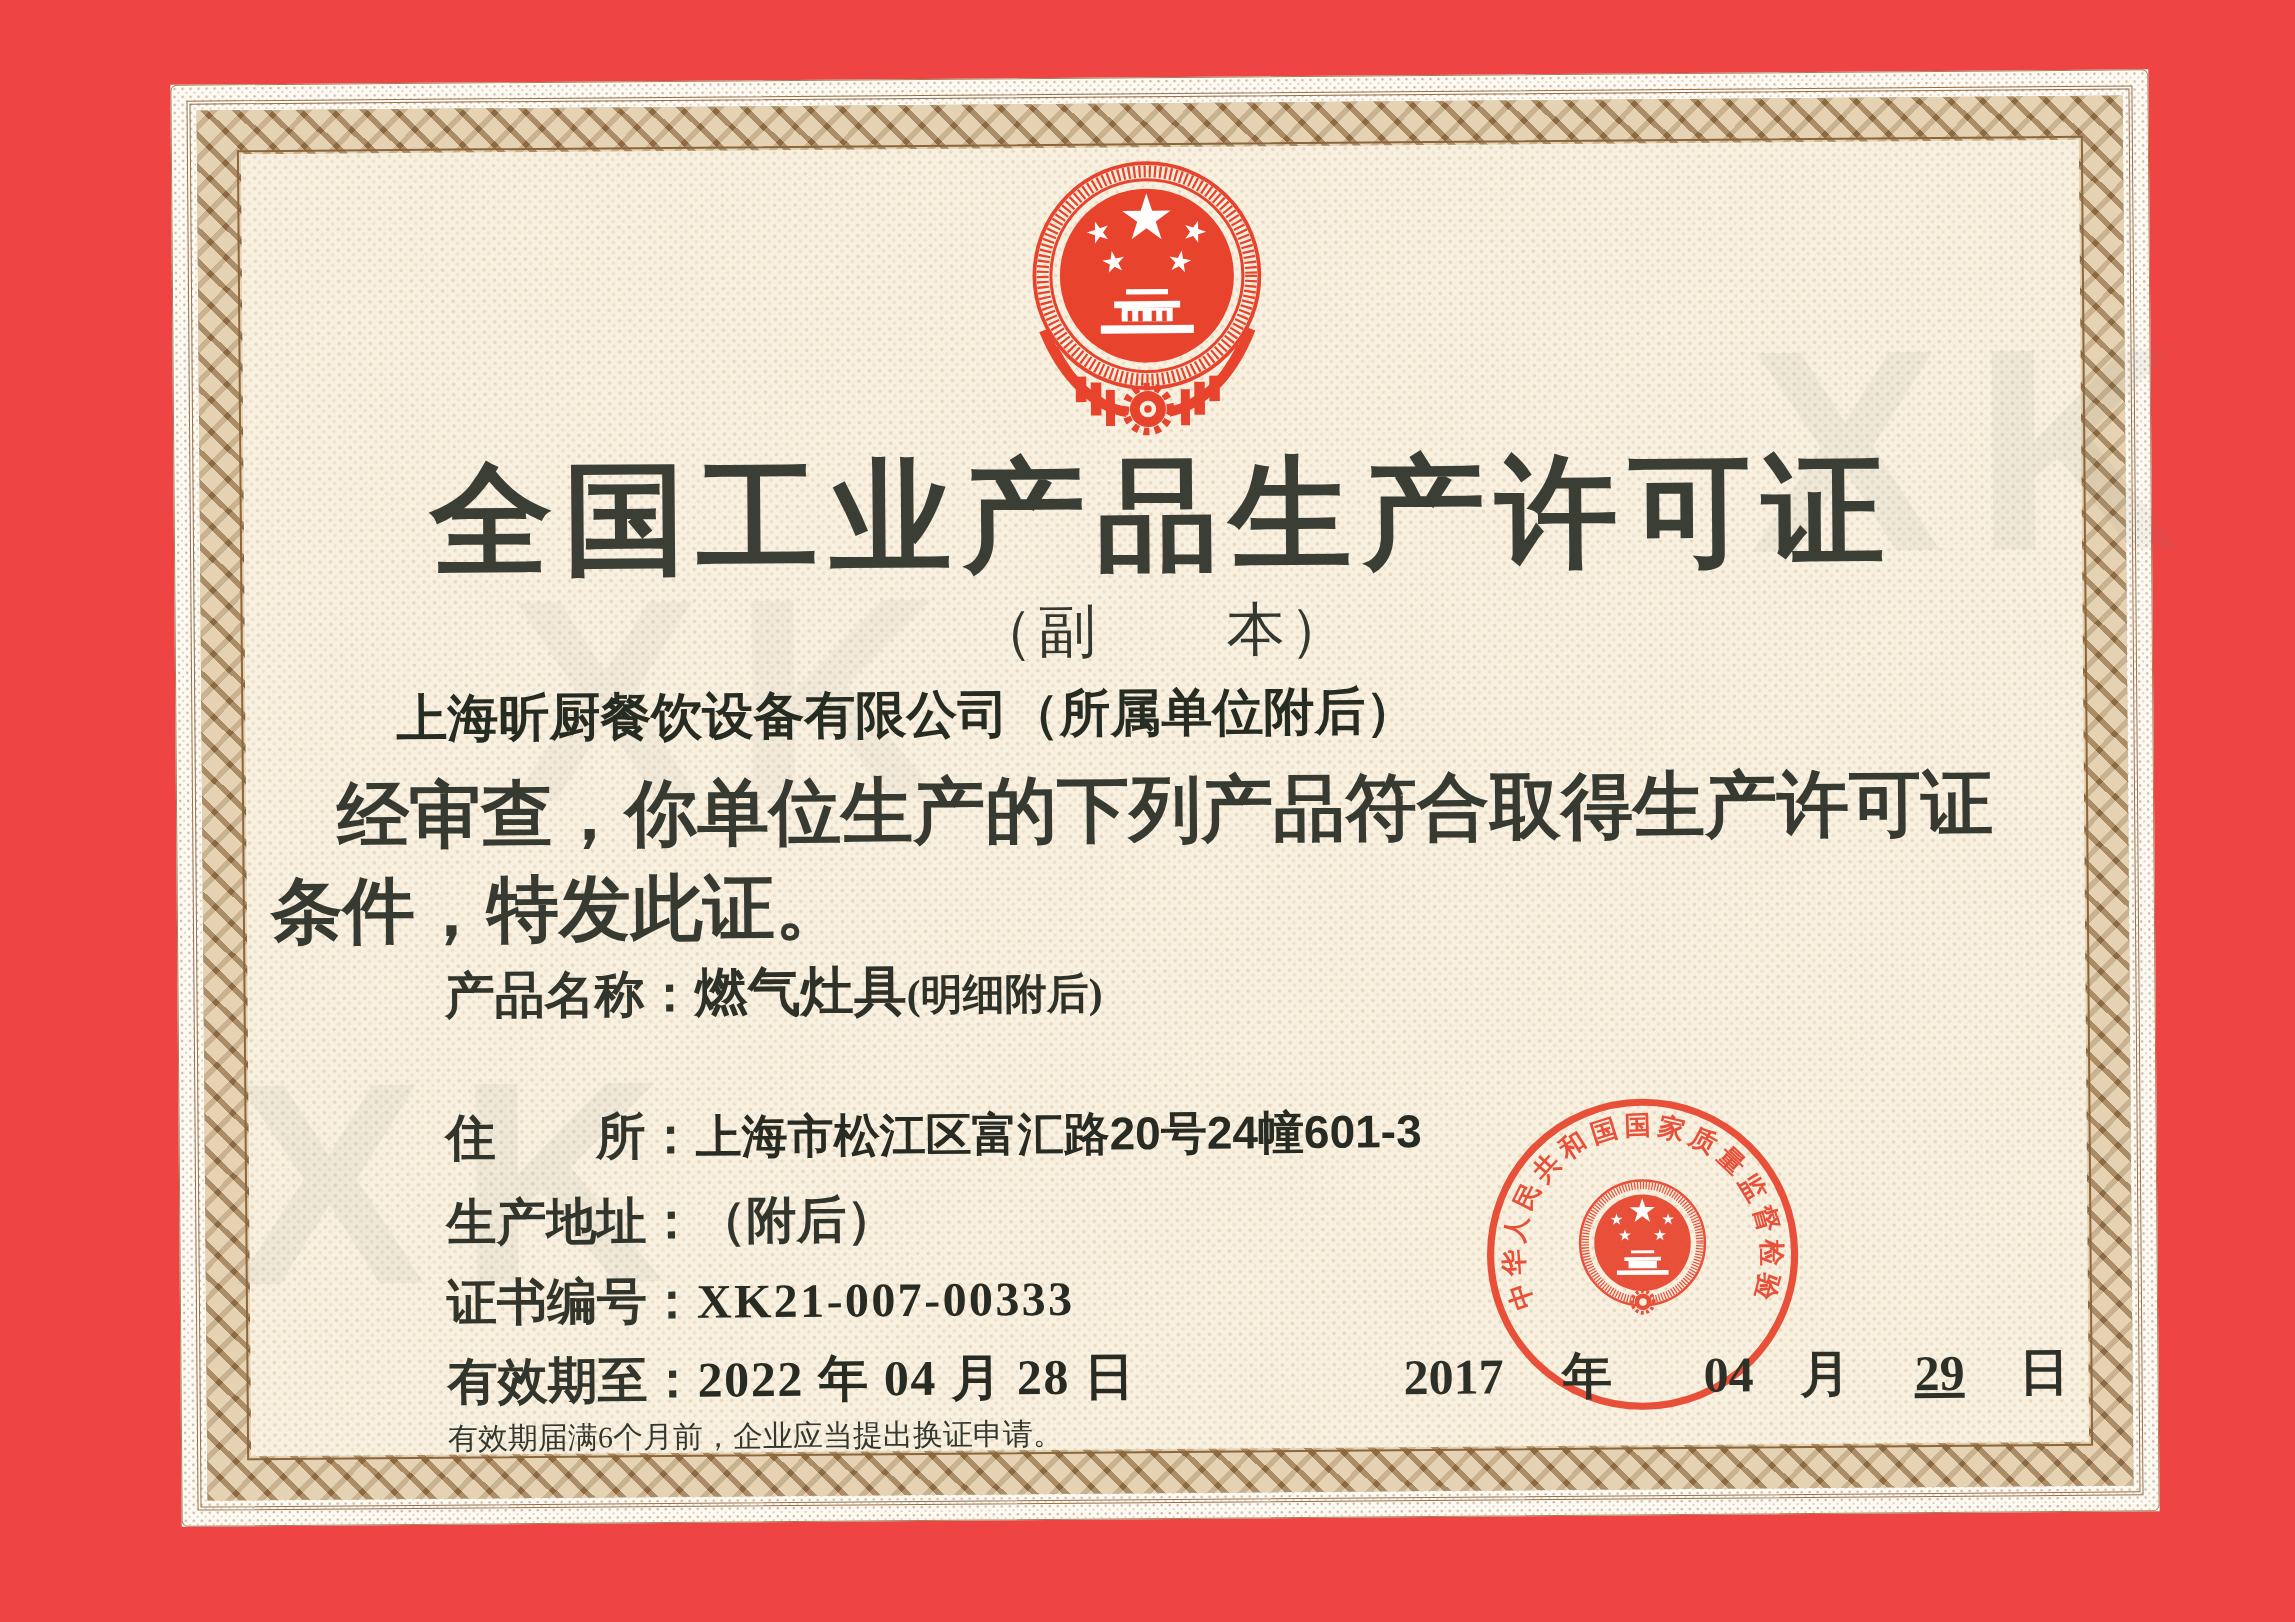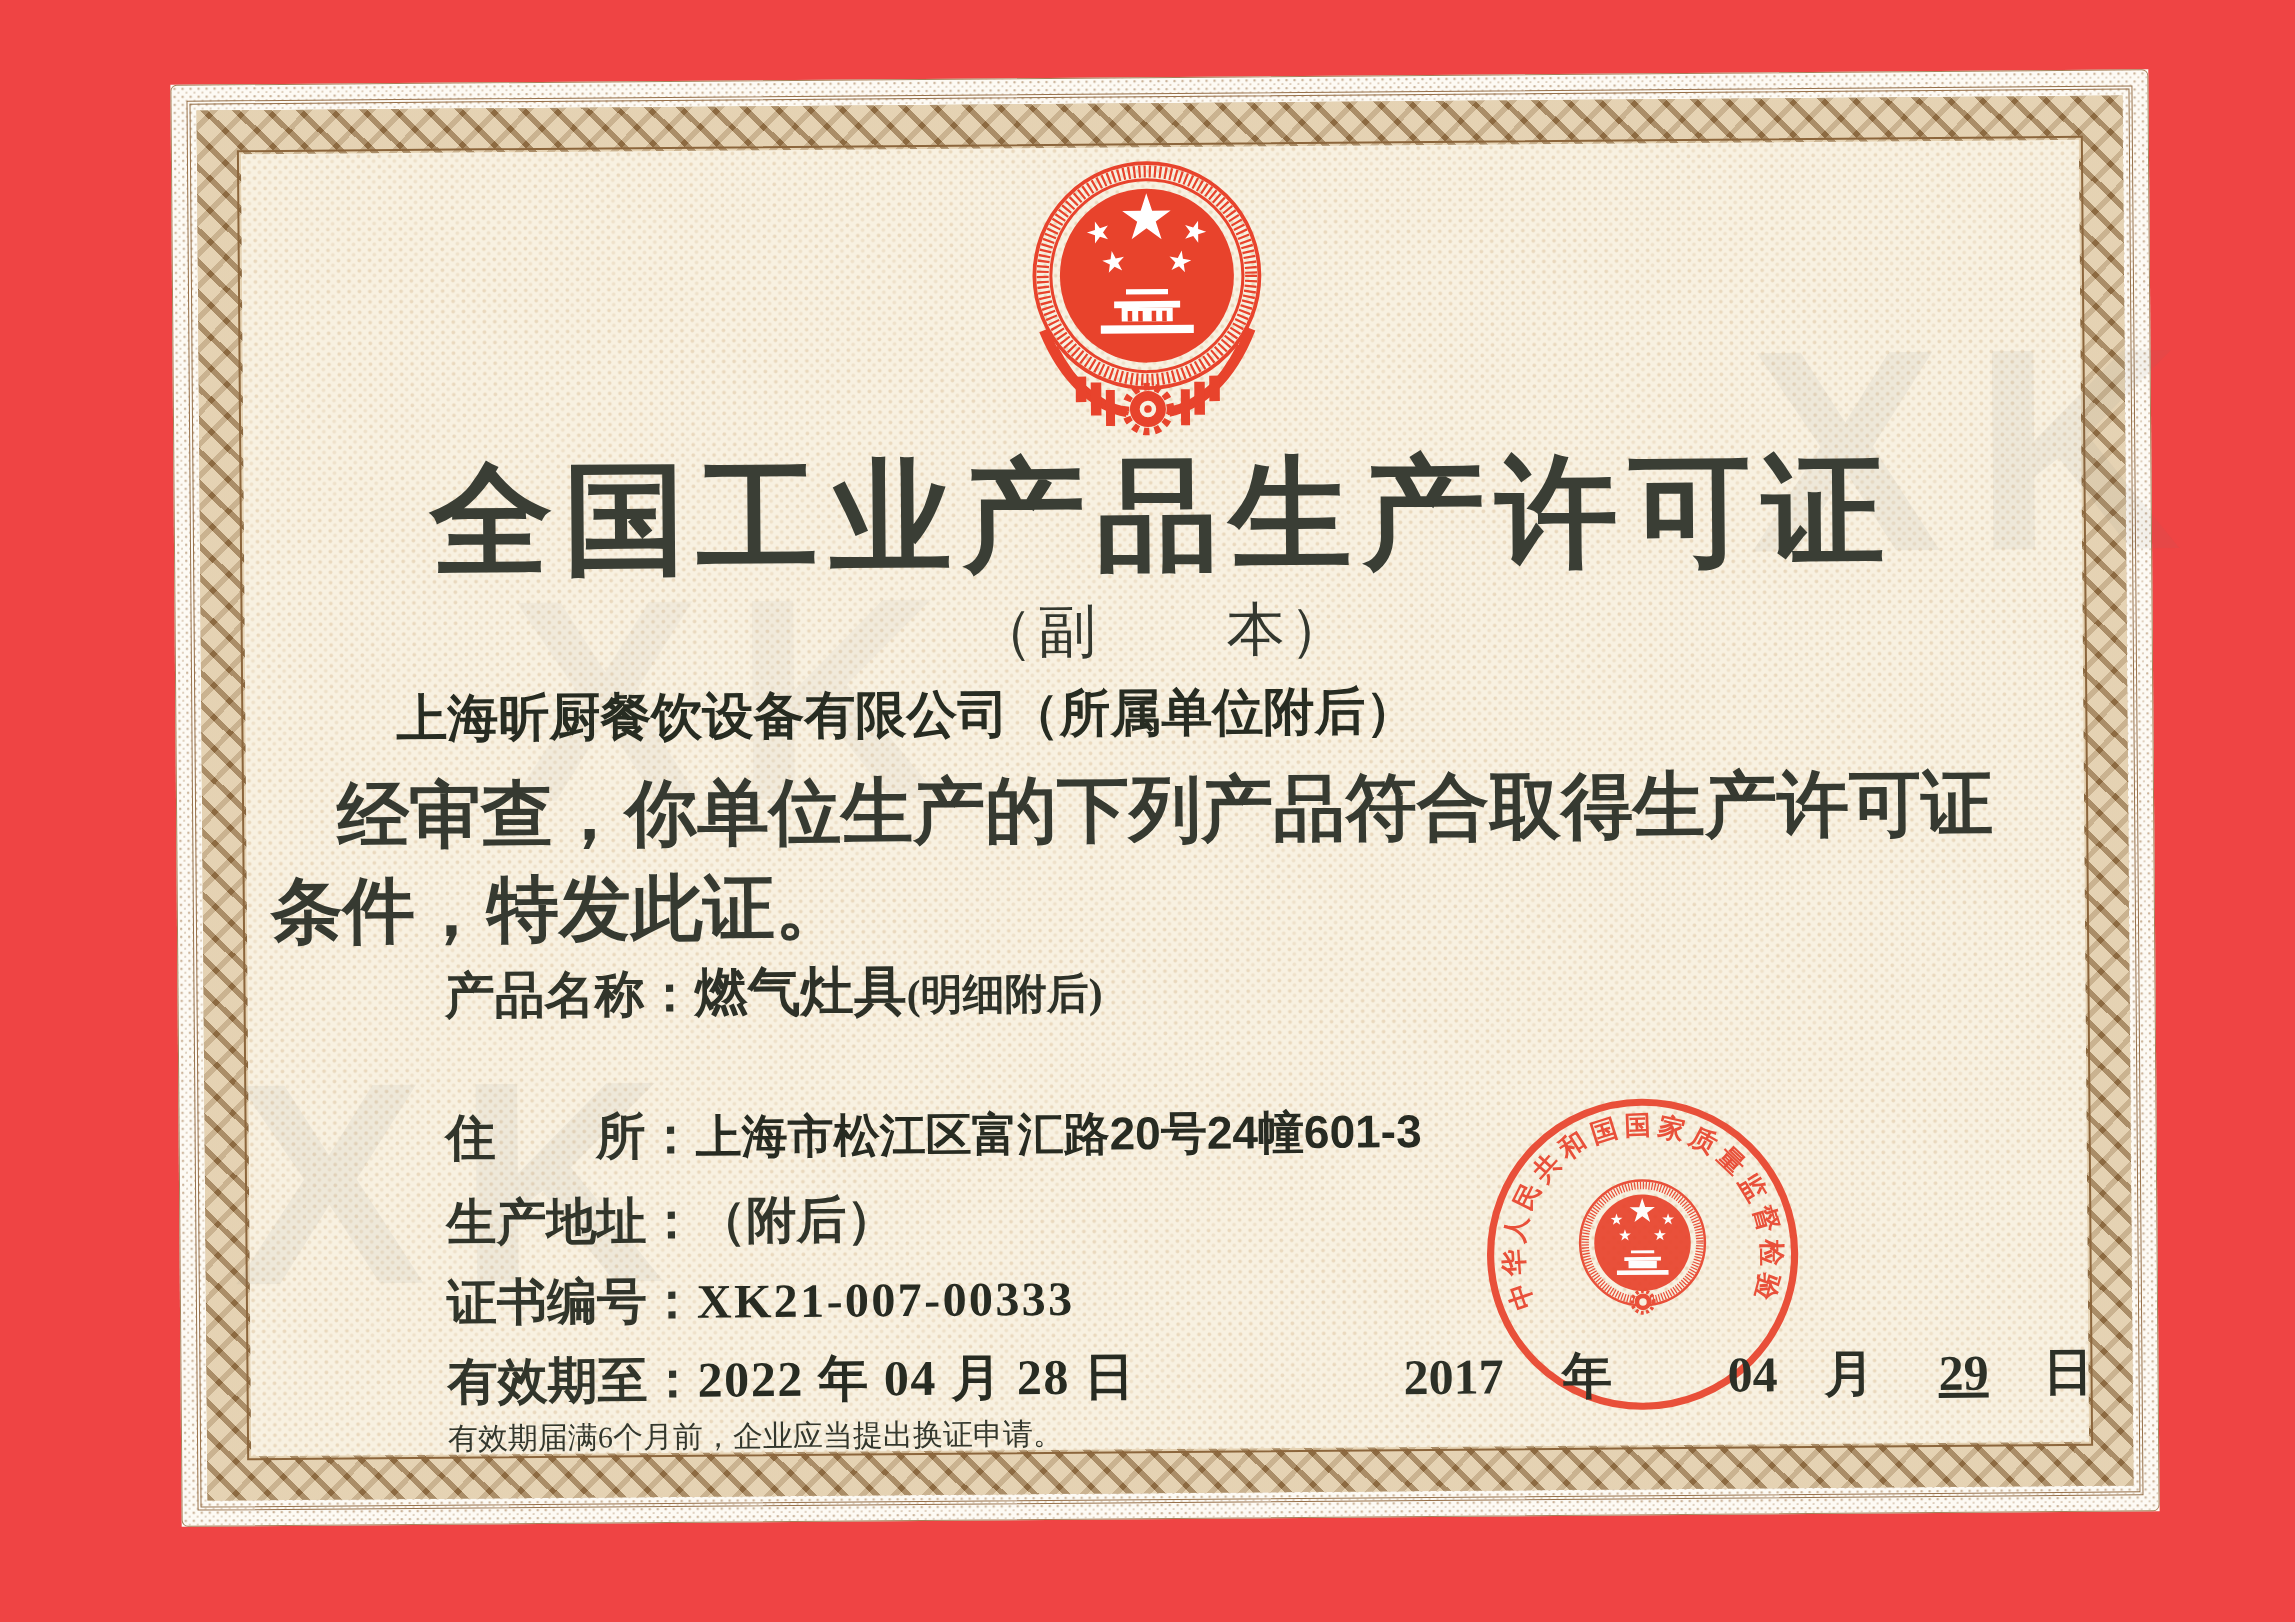--- a/index.html
+++ b/index.html
@@ -51,21 +51,21 @@
   .row-address{top:952px;}
   .row-prodaddr{top:1037px;}
   .row-certno{top:1117px;}
   .row-certno .val{font-family:"Liberation Serif","DejaVu Serif",serif;letter-spacing:2.4px;font-size:48px;}
   .row-valid{top:1196px;}
   .row-valid .val{font-family:"Liberation Serif","DejaVu Serif",serif;font-size:50px;font-weight:700;letter-spacing:1.6px;}
   .t-note{position:absolute;left:197px;top:1266px;font-size:30px;font-weight:500;color:#33372d;}
   
   .issue{position:absolute;left:1145px;top:1199px;font-size:50px;font-weight:600;color:#2c3027;white-space:nowrap;z-index:5;}
   .issue span{display:inline-block;}
-  .iy{margin-left:8px;}  .iyu{margin-left:46px;} .im{margin-left:103px;} .imu{margin-left:34px;}
+  .iy{margin-left:8px;}  .iyu{margin-left:46px;} .im{margin-left:79px;} .imu{margin-left:34px;}
   .id{margin-left:52px;text-decoration:underline;} .idu{margin-left:42px;}
   
   .seal{position:absolute;left:1233px;top:951px;width:320px;height:320px;z-index:4;opacity:.92;}
   
   .emblem{position:absolute;left:769px;top:9.6px;width:272px;height:285px;}
 </style>
 </head>
 <body>
 
 <div class="page">

